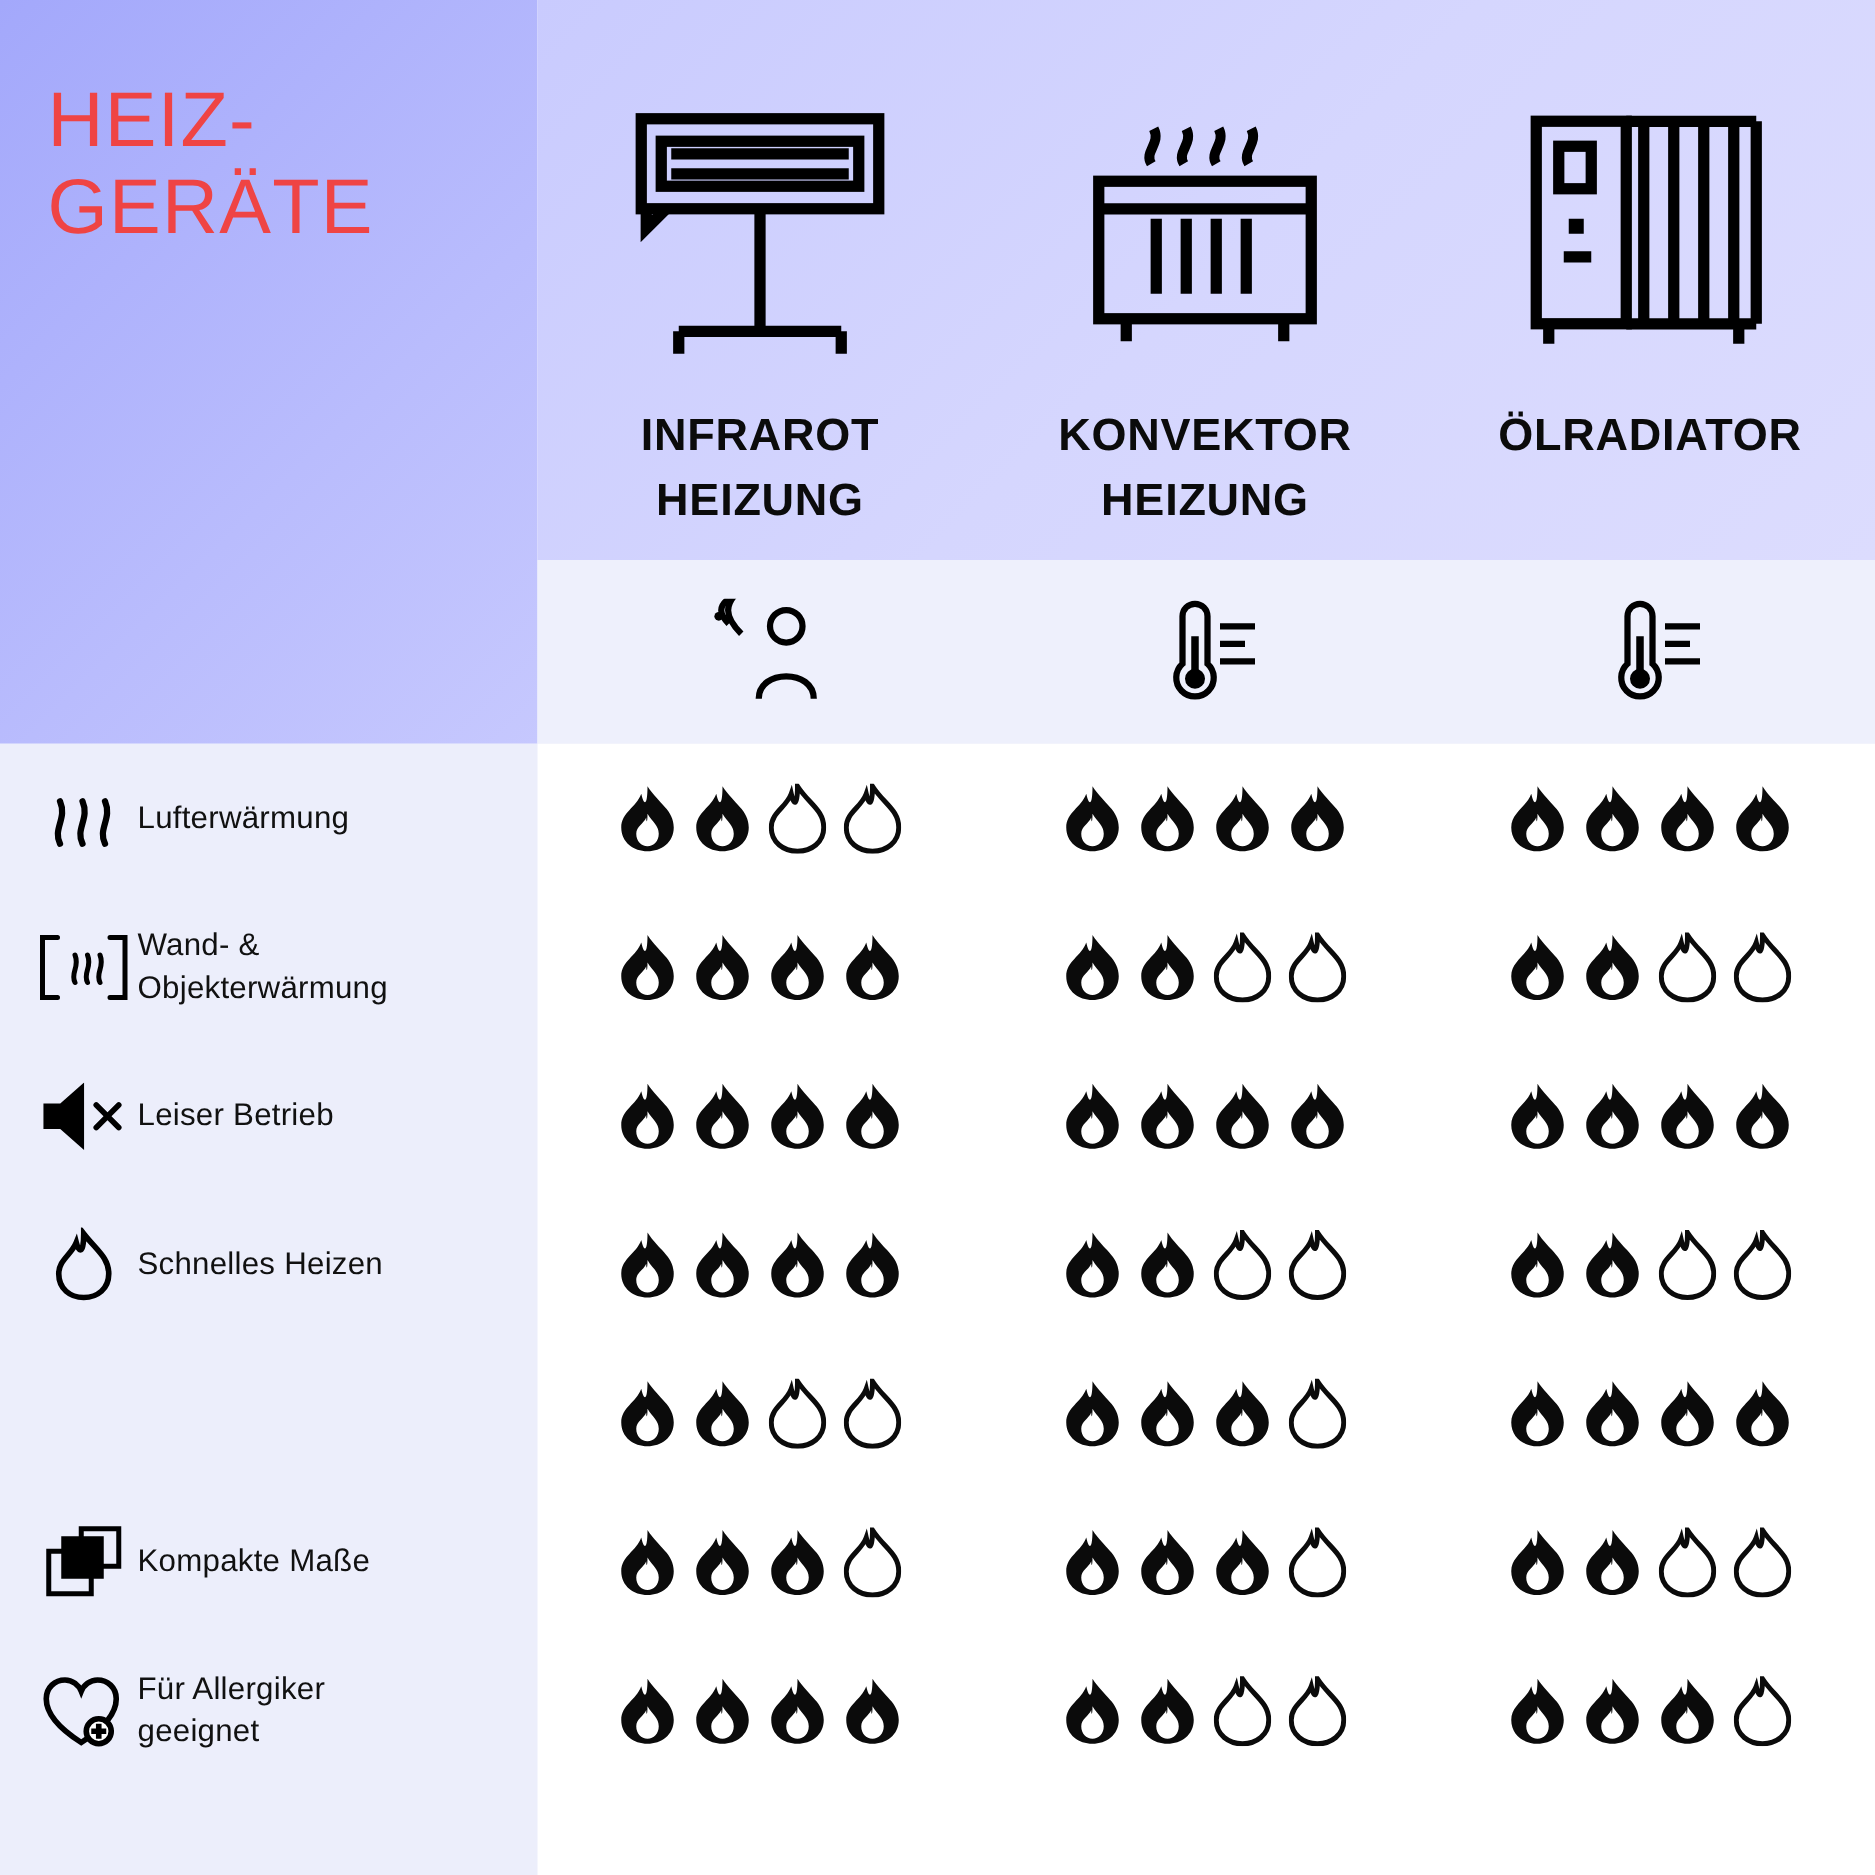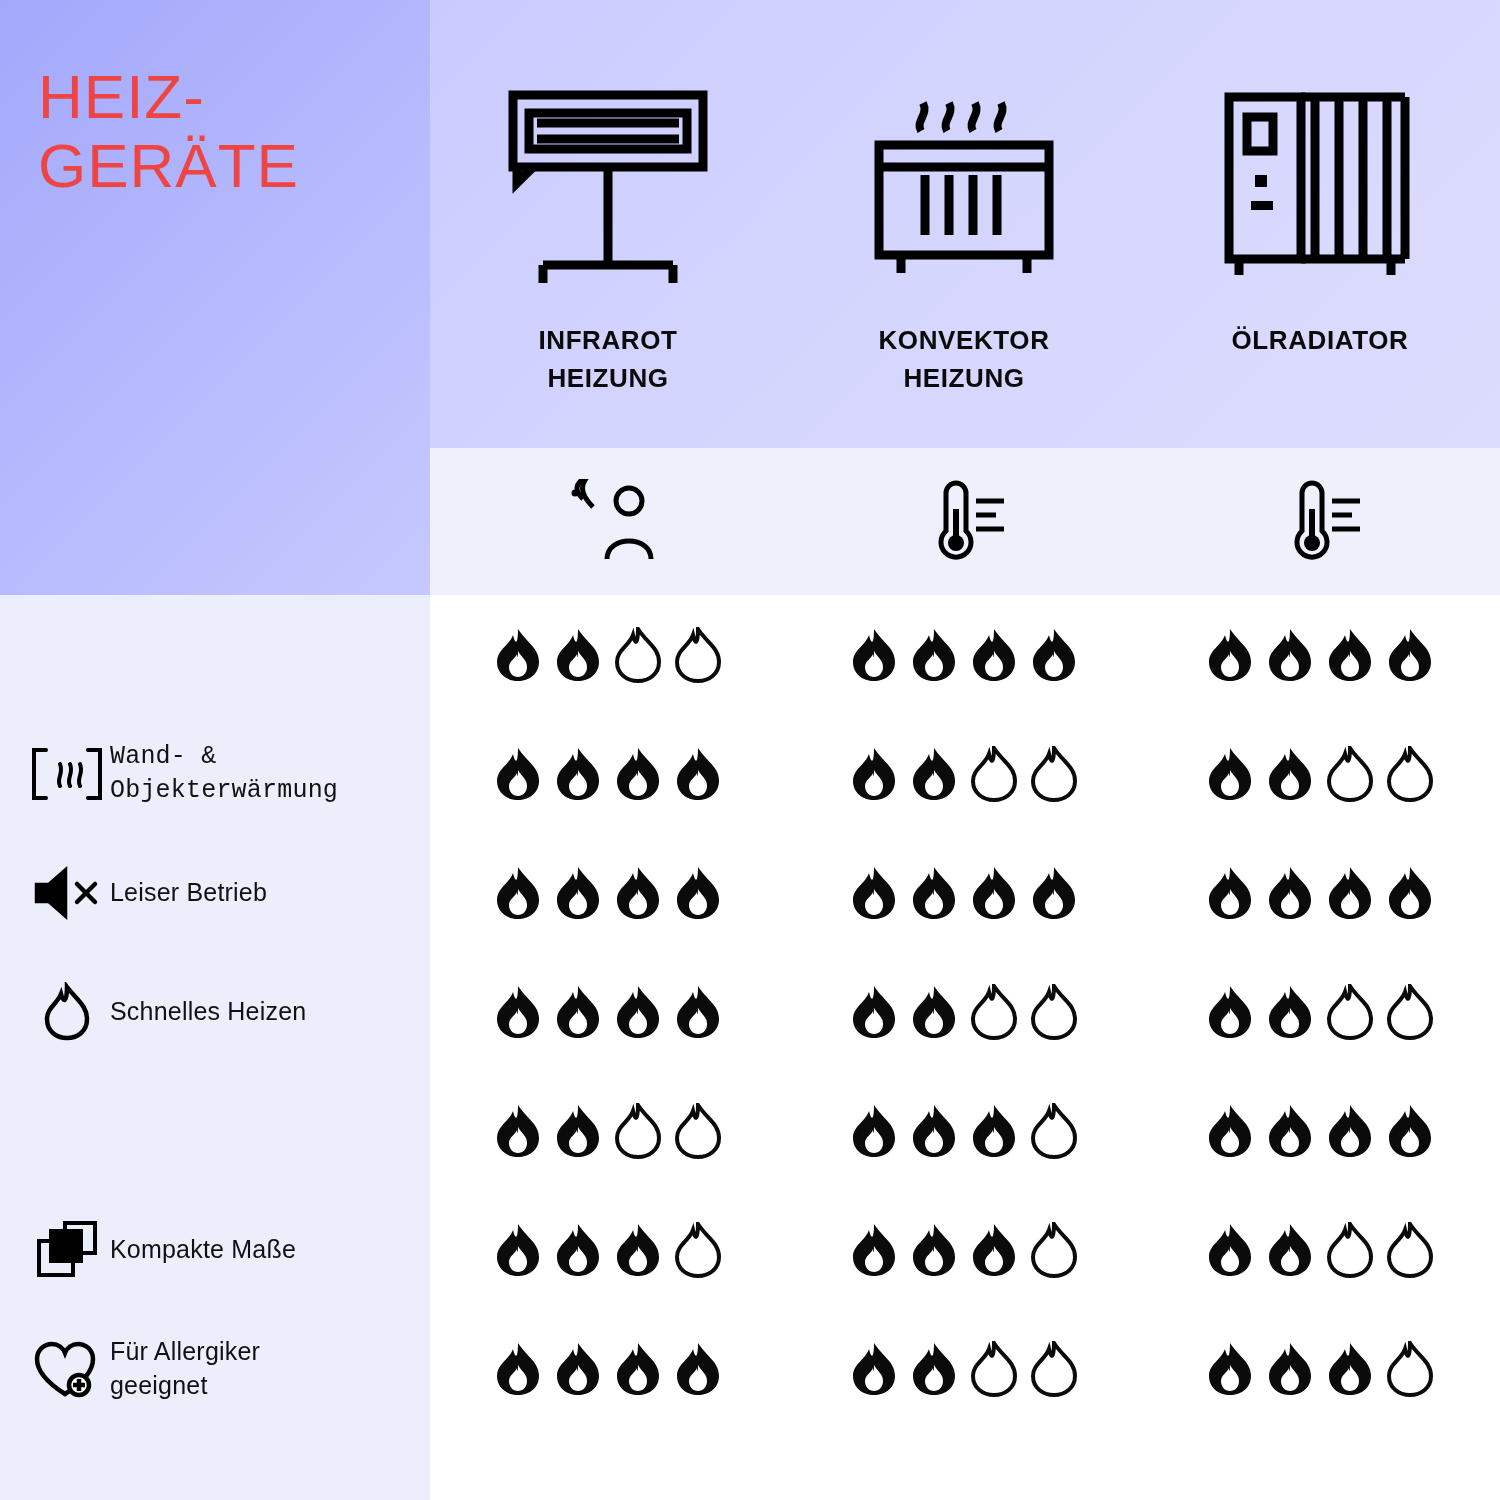--- a/index.html
+++ b/index.html
@@ -76,21 +76,21 @@
     height: 215px;
     display: flex;
     align-items: center;
     justify-content: center;
   }
   .col-title {
     position: absolute;
     left: 0; top: 322px;
     width: 356px;
     text-align: center;
-    font-size: 26px;
+    font-size: 36px;
     font-weight: bold;
     letter-spacing: 0.6px;
     line-height: 1.45;
     color: #0b0b0b;
   }
 
   .sub-icon {
     position: absolute;
     top: 448px;
     width: 356px;
@@ -255,20 +255,32 @@
       <circle cx="38" cy="64" r="8" fill="#000" stroke="none"></circle>
       <rect x="35" y="30" width="6" height="28" fill="#000" stroke="none"></rect>
       <line x1="58" y1="22" x2="86" y2="22"></line>
       <line x1="58" y1="36" x2="78" y2="36"></line>
       <line x1="58" y1="50" x2="86" y2="50"></line>
     </svg>
   </div>
 
   <div id="matrix">
       <div class="row" style="top: 595px;">
+        <div class="row-label">
+          <div class="ricon">
+            <svg width="58" height="52" viewBox="0 0 58 52" fill="none" stroke="#000" stroke-width="5" stroke-linecap="round">
+              <path d="M10 46 C4 34 16 26 10 12"></path>
+              <path d="M28 46 C22 34 34 26 28 12"></path>
+              <path d="M46 46 C40 34 52 26 46 12"></path>
+            </svg>
+          </div>
+          <div class="rtext">
+            <div>Lufterwärmung</div>
+          </div>
+        </div>
         <div class="cell cell-1">
           <span>
             <svg class="flame" viewBox="0 0 46 56" aria-hidden="true">
               <path d="M23 2 C32 16 44 21 44 35 C44 47 34 54 23 54 C12 54 2 47 2 35 C2 23 14 19 18 8 C20 17 23 19 23 2 Z" fill="#0b0b0b"></path>
               <path d="M23 24 C27 31 32 33 32 40 C32 46 28 50 23 50 C18 50 14 46 14 40 C14 34 20 32 22 27 C22 31 23 32 23 24 Z" fill="#ffffff"></path>
             </svg>
           </span>
           <span>
             <svg class="flame" viewBox="0 0 46 56" aria-hidden="true">
               <path d="M23 2 C32 16 44 21 44 35 C44 47 34 54 23 54 C12 54 2 47 2 35 C2 23 14 19 18 8 C20 17 23 19 23 2 Z" fill="#0b0b0b"></path>
@@ -332,21 +344,21 @@
             </svg>
           </span>
           <span>
             <svg class="flame" viewBox="0 0 46 56" aria-hidden="true">
               <path d="M23 2 C32 16 44 21 44 35 C44 47 34 54 23 54 C12 54 2 47 2 35 C2 23 14 19 18 8 C20 17 23 19 23 2 Z" fill="#0b0b0b"></path>
               <path d="M23 24 C27 31 32 33 32 40 C32 46 28 50 23 50 C18 50 14 46 14 40 C14 34 20 32 22 27 C22 31 23 32 23 24 Z" fill="#ffffff"></path>
             </svg>
           </span>
         </div>
       </div>
-      <div class="row" style="top: 714px; font-family: Liberation Mono, monospace;">
+      <div class="row" style="top: 714px;">
         <div class="row-label">
           <div class="ricon">
             <svg width="74" height="56" viewBox="0 0 74 56" fill="none" stroke="#000" stroke-width="4" stroke-linecap="round">
               <path d="M16 4 L4 4 L4 52 L16 52"></path>
               <path d="M58 4 L70 4 L70 52 L58 52"></path>
               <path d="M30 40 C26 32 34 28 30 18"></path>
               <path d="M40 40 C36 32 44 28 40 18"></path>
               <path d="M50 40 C46 32 54 28 50 18"></path>
             </svg>
           </div>

